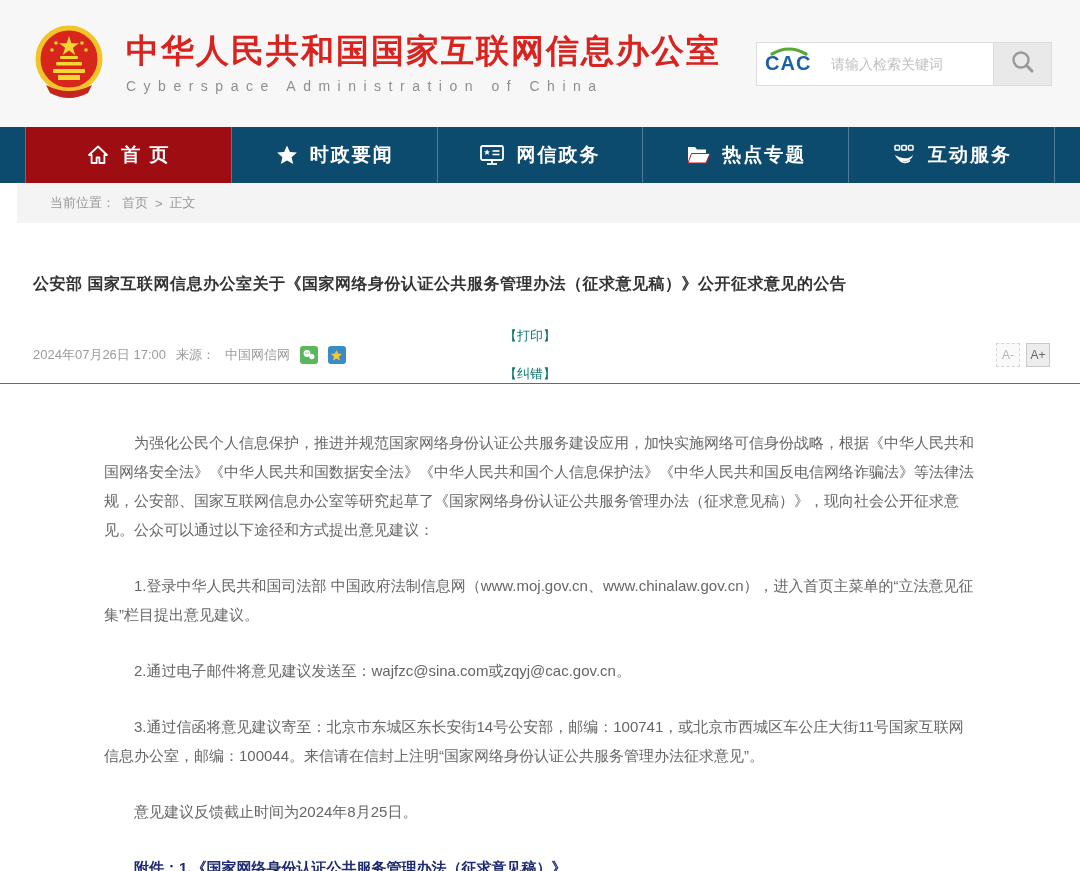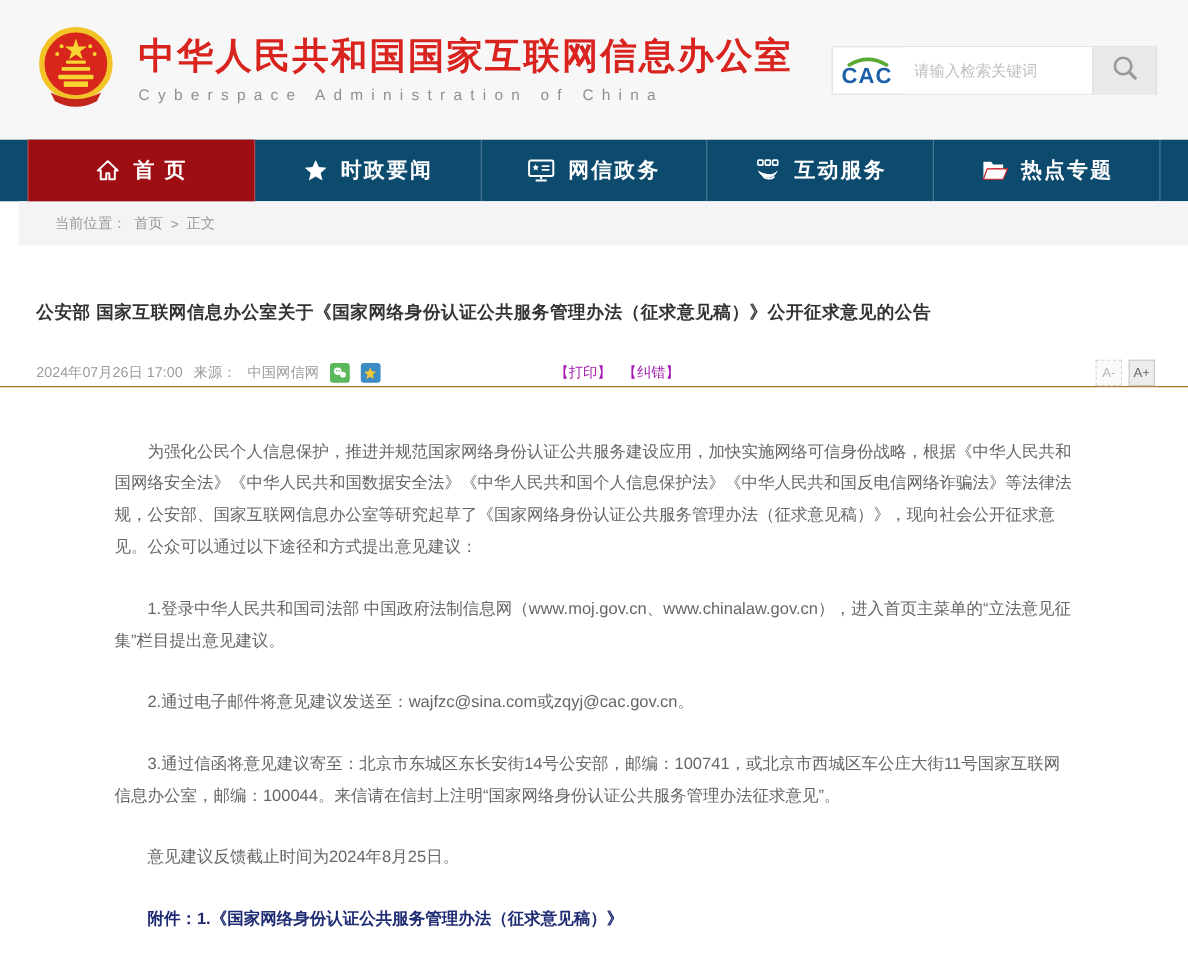--- a/index.html
+++ b/index.html
@@ -17,21 +17,21 @@
   }
   .brand { display:flex; align-items:center; gap:20px; }
   .brand-text {}
   .brand-cn { color:#d8231f; font-size:33px; font-weight:bold; letter-spacing:2px; line-height:1.1; }
   .brand-en { color:#8f8f8f; font-size:14px; letter-spacing:7.5px; margin-top:8px; }
 
   .search-box {
     display:flex; align-items:stretch; height:44px;
     background:#ffffff; border:1px solid #dcdcdc;
   }
-  .cac-logo { width:64px; display:flex; align-items:center; justify-content:center; }
+  .cac-logo { width:64px; display:flex; justify-content:center; }
   .search-input {
     border:none; outline:none; width:172px; font-size:14px; color:#333; padding:0 10px;
     font-family:"Liberation Sans","DejaVu Sans",sans-serif;
   }
   .search-input::placeholder { color:#c0c0c0; }
   .search-btn {
     width:58px; background:#e9e9e9; border:none; border-left:1px solid #dcdcdc;
     display:flex; align-items:center; justify-content:center; cursor:pointer;
   }
 
@@ -60,21 +60,21 @@
   }
   .meta {
     display:flex; align-items:center;
     padding:6px 30px 0 33px; border-bottom:1px solid #a16207;
     color:#9b9b9b; font-size:13px;text-align:center;
   }
   .meta-left { display:flex; align-items:center; gap:10px; }
   .share-icon { width:18px; height:18px; border-radius:3px; display:flex; align-items:center; justify-content:center; cursor:pointer; }
   .share-wechat { background:#5bb75b; }
   .share-star { background:#3b8cc4; }
-  .meta-center { margin-left:158px; color:#a21caf; display:flex; gap:10px; }
+  .meta-center { margin-left:158px; color:#0f766e; display:flex; gap:20px;flex-direction:column; }
   .meta-center span { cursor:pointer; }
   .meta-right { margin-left:auto; display:flex; gap:6px; }
   .font-btn {
     width:24px; height:24px; font-size:12px; line-height:1; cursor:pointer;
     display:flex; align-items:center; justify-content:center;
     font-family:"Liberation Sans","DejaVu Sans",sans-serif;
   }
   .font-smaller { border:1px dashed #d5d5d5; background:#fafafa; color:#b5b5b5; }
   .font-larger  { border:1px solid #c9c9c9; background:#ededed; color:#666; }
 
@@ -157,38 +157,38 @@
         <line x1="13.5" y1="11.5" x2="20.5" y2="11.5" stroke="#fff" stroke-width="1.6"></line>
         <line x1="13" y1="17" x2="13" y2="20" stroke="#fff" stroke-width="1.8"></line>
         <line x1="8" y1="21" x2="18" y2="21" stroke="#fff" stroke-width="1.8"></line>
       </svg>
     </span>
     <span>网信政务</span>
   </div>
   <div class="nav-item">
     <span class="nav-icon">
       <svg width="26" height="24" viewBox="0 0 26 24">
+        <path d="M3 4h7l2 2.5h9V20H3Z" fill="#fff"></path>
+        <rect x="12" y="10" width="7" height="5" fill="#c9161d"></rect>
+        <path d="M3 20l3.5-9.5H25L21 20Z" fill="#fff" stroke="#c9161d" stroke-width="1"></path>
+      </svg>
+    </span>
+    <span>热点专题</span>
+  </div>
+  <div class="nav-item">
+    <span class="nav-icon">
+      <svg width="26" height="24" viewBox="0 0 26 24">
         <rect x="4" y="2.5" width="4.6" height="4.6" rx="0.8" fill="none" stroke="#fff" stroke-width="1.5"></rect>
         <rect x="10.7" y="2.5" width="4.6" height="4.6" rx="0.8" fill="none" stroke="#fff" stroke-width="1.5"></rect>
         <rect x="17.4" y="2.5" width="4.6" height="4.6" rx="0.8" fill="none" stroke="#fff" stroke-width="1.5"></rect>
         <path d="M4 12c1.5 4.5 7 7.5 11.5 6.2 3.6-1 6-3.6 6.5-6.2-2.5 2.6-5.5 3.8-9 3.2l-4.5-1z" fill="#fff"></path>
         <path d="M9 17.5c2.5 2.5 7 2.6 9.5.4" fill="none" stroke="#fff" stroke-width="1.6" stroke-linecap="round"></path>
       </svg>
     </span>
     <span>互动服务</span>
-  </div>
-  <div class="nav-item">
-    <span class="nav-icon">
-      <svg width="26" height="24" viewBox="0 0 26 24">
-        <path d="M3 4h7l2 2.5h9V20H3Z" fill="#fff"></path>
-        <rect x="12" y="10" width="7" height="5" fill="#c9161d"></rect>
-        <path d="M3 20l3.5-9.5H25L21 20Z" fill="#fff" stroke="#c9161d" stroke-width="1"></path>
-      </svg>
-    </span>
-    <span>热点专题</span>
   </div>
 </nav>
 
 <div class="breadcrumb">
   <span>当前位置：</span>
   <span class="link">首页</span>
   <span>&gt;</span>
   <span>正文</span>
 </div>
 

